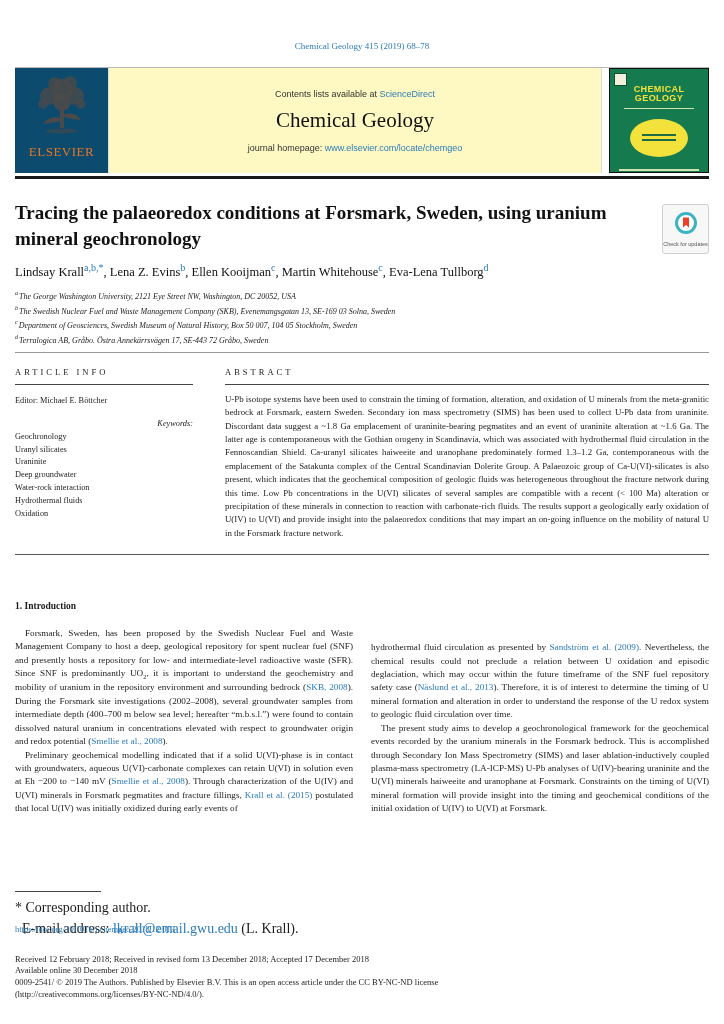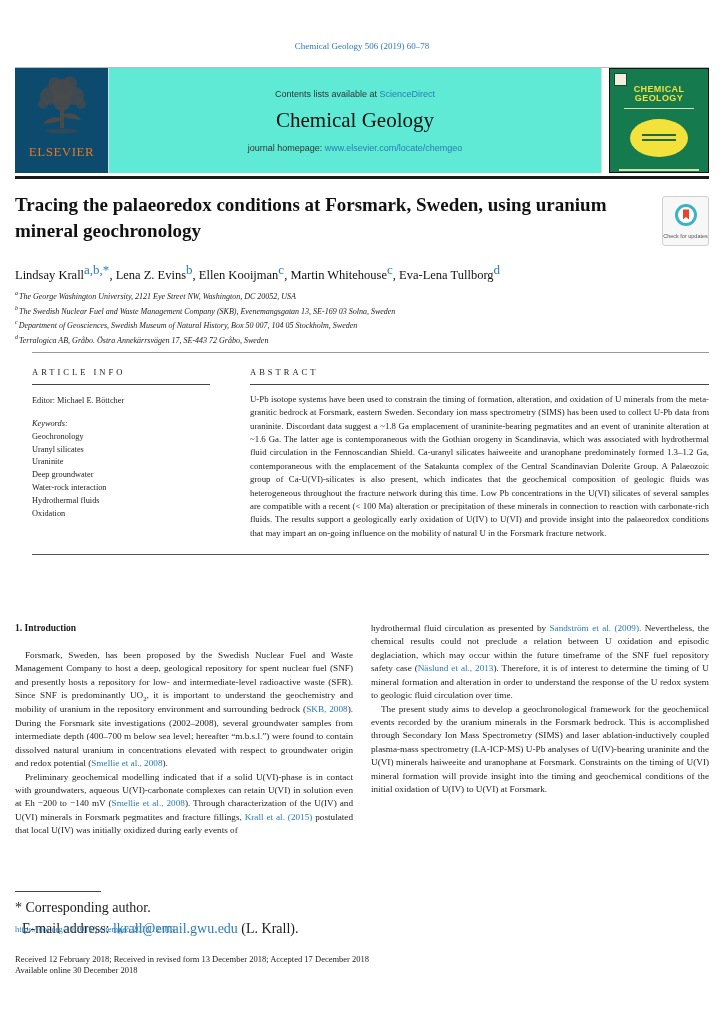--- a/index.html
+++ b/index.html
@@ -15,69 +15,69 @@
   .journal-ref { position:absolute; top:41px; left:0; width:100%; text-align:center; font-size:9px; }
 
   
   .header-band {
     position:absolute; top:67px; left:15px; right:15px; height:106px;
     display:flex; align-items:stretch; border-top:1px solid #bbb;
   }
   .logo-box { width:93px; background:#0c4a6e; display:flex; flex-direction:column; align-items:center; justify-content:flex-start; padding-top:6px; }
   .elsevier-word { font-family:"Liberation Serif", serif; color:#e87722; font-size:13px; letter-spacing:.5px; margin-top:2px; }
   .center-box {
-    flex:1; background:#5eead4; display:flex; flex-direction:column; align-items:center; justify-content:center;
+    flex:1; background:#fef9c3; display:flex; flex-direction:column; align-items:center; justify-content:center;
     font-family:"Liberation Sans", sans-serif; border-left:1px solid #ddd; border-right:1px solid #ddd;
   }
   .contents-line { font-size:9px; color:#333; }
   .journal-name { font-family:"Liberation Serif", serif; font-size:21px; color:#111; margin:9px 0 10px 0; }
   .homepage-line { font-size:9px; color:#333; }
   .cover-box {
     width:100px; margin-left:7px; background:#157a4d; border:1px solid #111; position:relative;
     display:flex; flex-direction:column; align-items:center; padding-top:8px;
   }
   .cover-issn { position:absolute; top:4px; left:4px; width:13px; height:13px; background:#f2efdd; border:1px solid #0d4d30; }
   .cover-title { margin-top:8px; width:72px; text-align:center; font-family:"Liberation Sans", sans-serif; font-weight:bold; font-size:9px; line-height:1.05; color:#f3e23c; letter-spacing:.4px; }
   .cover-rule { width:70px; height:1px; background:#cfe3b0; margin:4px 0; }
   .cover-ellipse { width:58px; height:38px; background:#f3e23c; border-radius:50%; margin-top:6px; display:flex; flex-direction:column; align-items:center; justify-content:center; gap:3px; }
   .cover-ellipse i { display:block; width:34px; height:2px; background:#1d6b44; }
   .cover-footline { width:80px; height:2px; background:#cfe3b0; margin-top:12px; }
 
   .thick-rule { position:absolute; top:176px; left:15px; right:15px; height:3px; background:#1a1a1a; }
 
   
-  .title-row { position:absolute; top:192px; left:15px; right:15px; display:flex; }
+  .title-row { position:absolute; top:200px; left:15px; right:15px; display:flex; }
   .article-title { flex:1; font-size:19px; font-weight:600; line-height:1.35; color:#111; padding-right:30px; }
   .updates-badge {
     width:47px; height:50px; background:#f7f7f7; border:1px solid #d0d0d0; border-radius:3px;
     display:flex; flex-direction:column; align-items:center; justify-content:center; margin-top:4px;
   }
   .updates-badge .badge-label { font-family:"Liberation Sans", sans-serif; font-size:5.5px; color:#555; text-align:center; line-height:1.2; margin-top:2px; }
 
   
   .authors { position:absolute; top:262px; left:15px; right:15px; font-size:12.5px; color:#111; }
   .author:not(:last-child)::after { content:", "; }
-  .author sup { font-size:13px; color:#2b7bb9; }
+  .author sup { font-size:10px; color:#2b7bb9; }
   .affiliations { position:absolute; top:289px; left:15px; right:15px; font-style:italic; font-size:8px; color:#222; line-height:1.62; }
   .affiliations sup { font-size:6px; margin-right:1px; }
 
   
   .info-abstract {
-    position:absolute; top:352px; left:32px; right:15px;
+    position:absolute; top:352px; left:15px; right:15px;
     border-top:1px solid #999; border-bottom:1px solid #555;
-    padding:14px 0 14px 0; display:grid; grid-template-columns:178px 1fr; column-gap:40px;
+    padding:14px 0 14px 0; display:grid; grid-template-columns:178px 1fr; column-gap:32px;
   }
   .col-heading { font-size:8.5px; letter-spacing:3px; color:#222; padding-bottom:7px; border-bottom:1.2px solid #444; }
   .info-body { margin-top:10px; font-size:8.3px; line-height:1.55; }
   .info-editor { margin-bottom:10px; }
-  .kw-label { font-style:italic; }
+  .kw-label { font-style:italic;text-align:right; }
   .abstract-body { margin-top:8px; font-size:8.8px; line-height:1.52; text-align:justify; }
 
   
-  .body-cols { position:absolute; top:622px; left:15px; right:15px; display:flex; gap:18px; }
+  .body-cols { position:absolute; top:600px; left:15px; right:15px; display:flex; gap:18px;align-items:flex-end; }
   .body-col { flex:1; font-size:9.2px; line-height:1.46; text-align:justify; }
   .section-heading { font-weight:bold; font-size:9.5px; margin-bottom:13px; }
   .body-col p { margin:0; }
   .body-col p.indent { text-indent:10px; }
   .body-col sub { font-size:6.5px; }
 
   
   .footnote { position:absolute; top:872px; left:15px; width:340px; font-size:14px; line-height:1.5;margin-top:19px; }
   .footnote-rule { width:86px; height:1px; background:#444; margin-bottom:5px; }
   .fn-email-label { }
@@ -86,21 +86,21 @@
   
   .footer { position:absolute; top:924px; left:15px; right:15px; font-size:8.5px; line-height:1.38; color:#1c1c1c; }
   .footer .doi { display:block; margin-bottom:18px; }
 </style>
 </head>
 <body>
 
 <div class="page">
 
   <div class="journal-ref">
-    <span class="link">Chemical Geology 506 (2019) 60–78</span>
+    <span class="link">Chemical Geology 415 (2019) 68–78</span>
   </div>
 
   <div class="header-band">
     <div class="logo-box">
       <span>
         <svg width="62" height="64" viewBox="0 0 62 64">
           <g fill="#4a4a4a">
             <circle cx="31" cy="16" r="11" opacity=".85"></circle>
             <circle cx="18" cy="22" r="9" opacity=".8"></circle>
             <circle cx="44" cy="22" r="9" opacity=".8"></circle>
@@ -213,15 +213,17 @@
     <div>* Corresponding author.</div>
     <div class="fn-indent">
       <span class="fn-email-label">E-mail address: </span><span class="link">lkrall@email.gwu.edu</span><span> (L. Krall).</span>
     </div>
   </div>
 
   <div class="footer">
     <span class="doi link">https://doi.org/10.1016/j.chemgeo.2018.12.013</span>
     <div>Received 12 February 2018; Received in revised form 13 December 2018; Accepted 17 December 2018</div>
     <div>Available online 30 December 2018</div>
+    <div>0009-2541/ © 2019 The Authors. Published by Elsevier B.V. This is an open access article under the CC BY-NC-ND license</div>
+    <div>(http://creativecommons.org/licenses/BY-NC-ND/4.0/).</div>
   </div>
 
 </div>
 
 </body></html>

